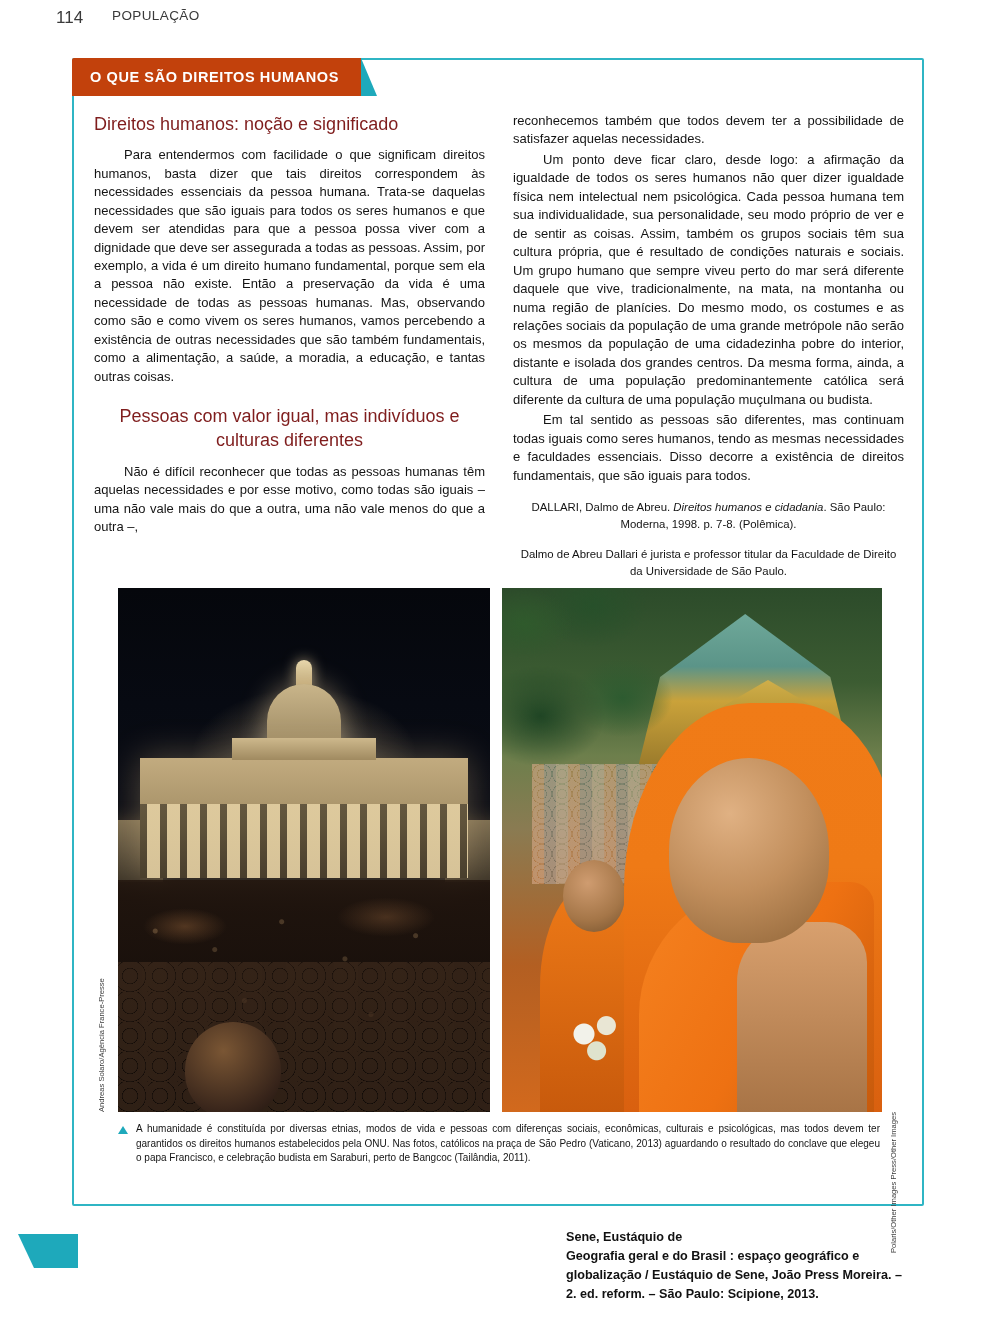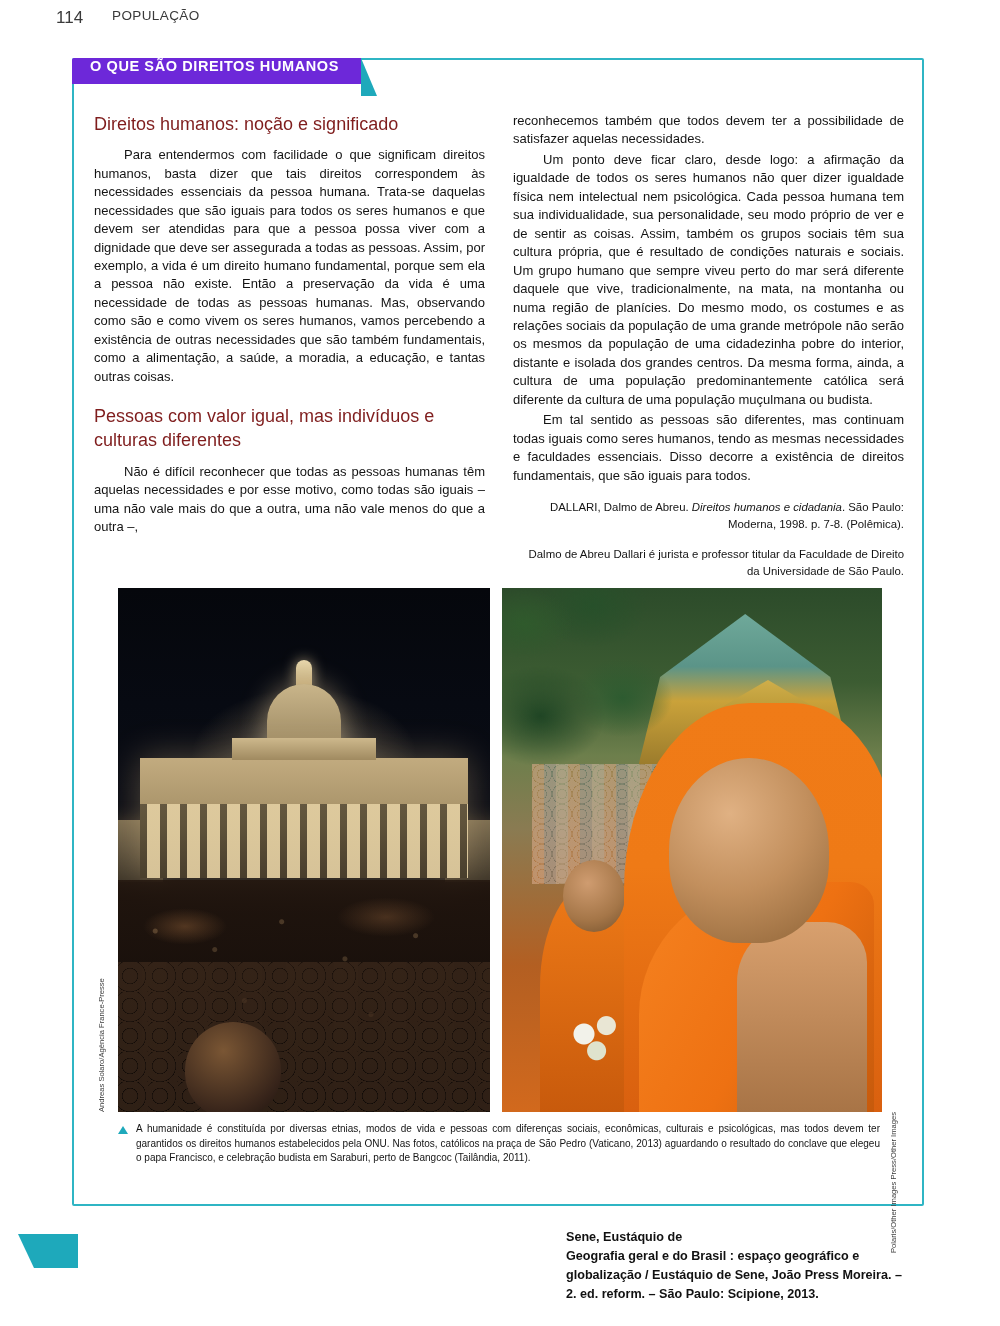--- a/index.html
+++ b/index.html
@@ -33,29 +33,29 @@
     border: 2px solid #2fb5c4;
     border-radius: 2px;
     box-sizing: border-box;
   }
 
   
   .section-tab {
     position: absolute;
     left: 72px;
     top: 58px;
-    height: 26px;
-    background: #6d28d9;
+    height: 38px;
+    background: #c2410c;
     color: #ffffff;
     font-size: 14.5px;
     font-weight: bold;
     letter-spacing: 0.6px;
     padding: 0 22px 0 18px;
     display: flex;
-    align-items: flex-start;
+    align-items: center;
     border-top-left-radius: 2px;
     box-sizing: border-box;
   }
   .section-tab::after {
     content: "";
     position: absolute;
     right: -16px;
     top: 0;
     width: 0;
     height: 0;
@@ -79,20 +79,21 @@
 
   h2.subhead {
     color: #7f1d1d;
     font-size: 18px;
     font-weight: normal;
     margin: 0 0 10px 0;
     line-height: 1.35;
   }
   h2.subhead.second {
     margin-top: 18px;
+    text-align: center;
   }
 
   p.body {
     margin: 0 0 0 0;
     font-size: 13px;
     line-height: 1.42;
     text-align: justify;
     color: #141414;
     text-indent: 30px;
     hyphens: auto;
@@ -101,21 +102,21 @@
     margin-top: 2px;
   }
   p.body.noindent {
     text-indent: 0;
   }
 
   p.source {
     margin: 14px 0 0 0;
     font-size: 11.4px;
     line-height: 1.45;
-    text-align: right;
+    text-align: center;
     color: #141414;
   }
   p.source em { font-style: italic; }
 
   
   .figures {
     position: absolute;
     left: 118px;
     top: 588px;
     width: 764px;

